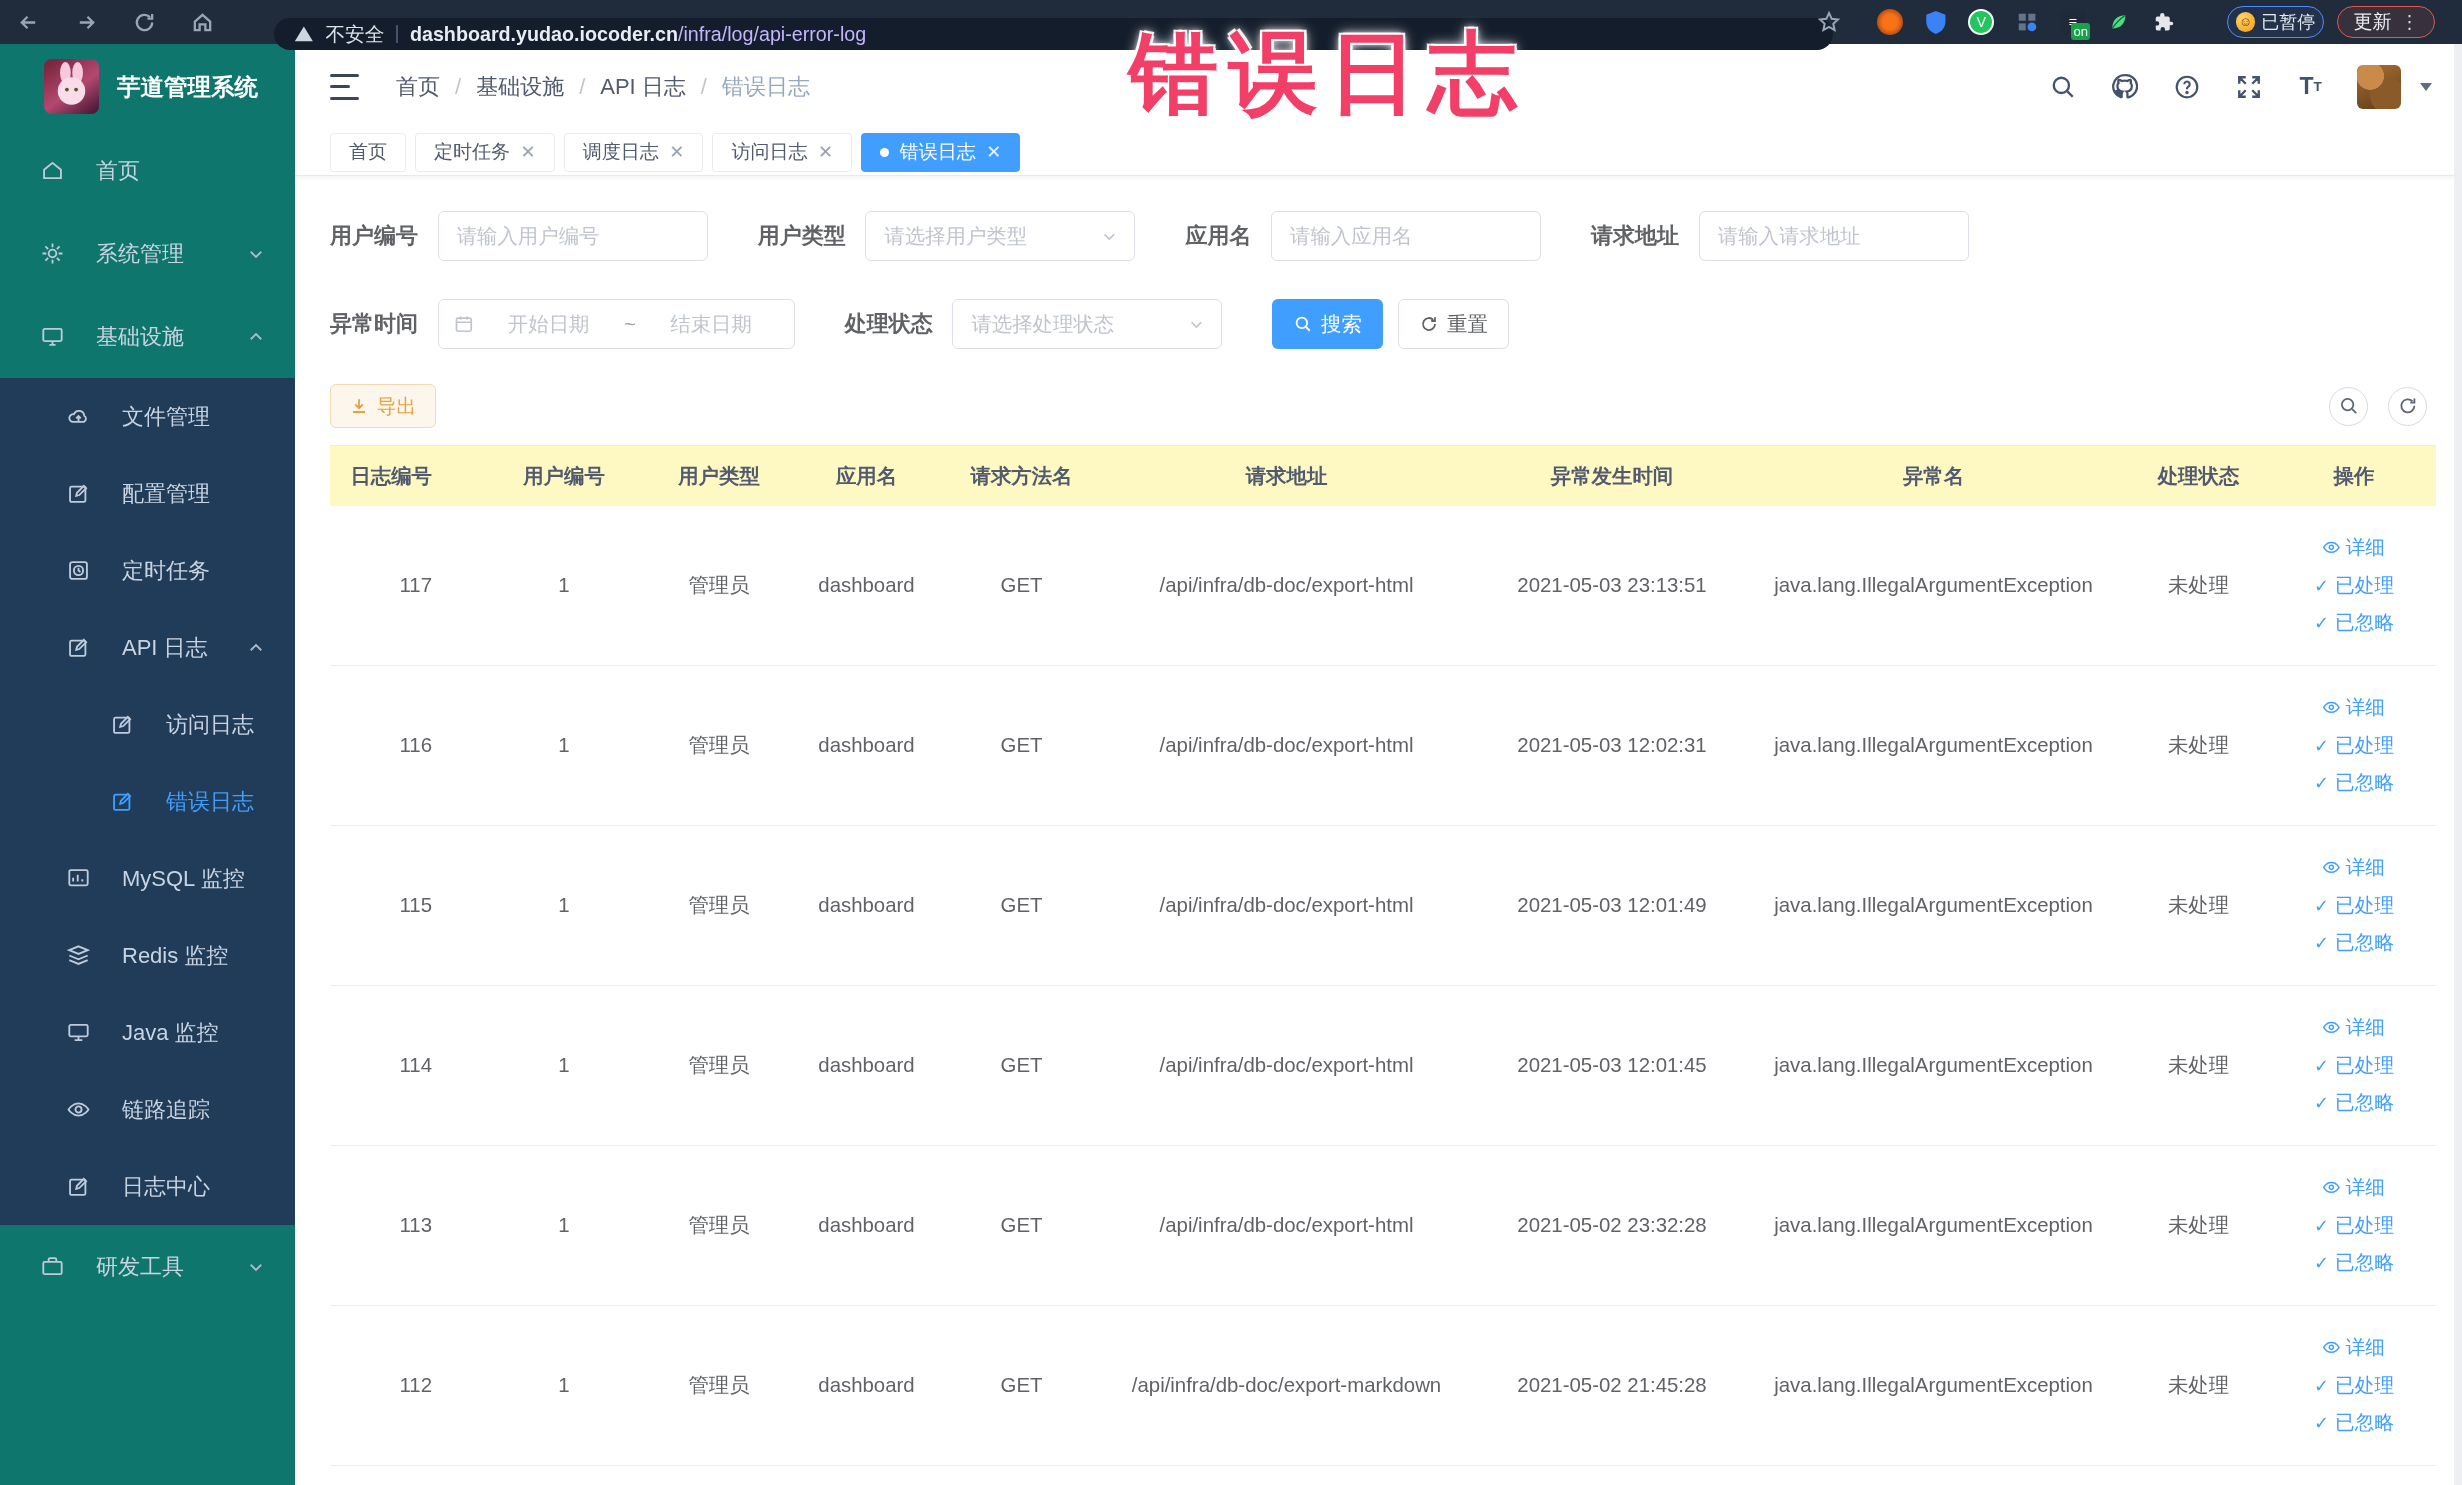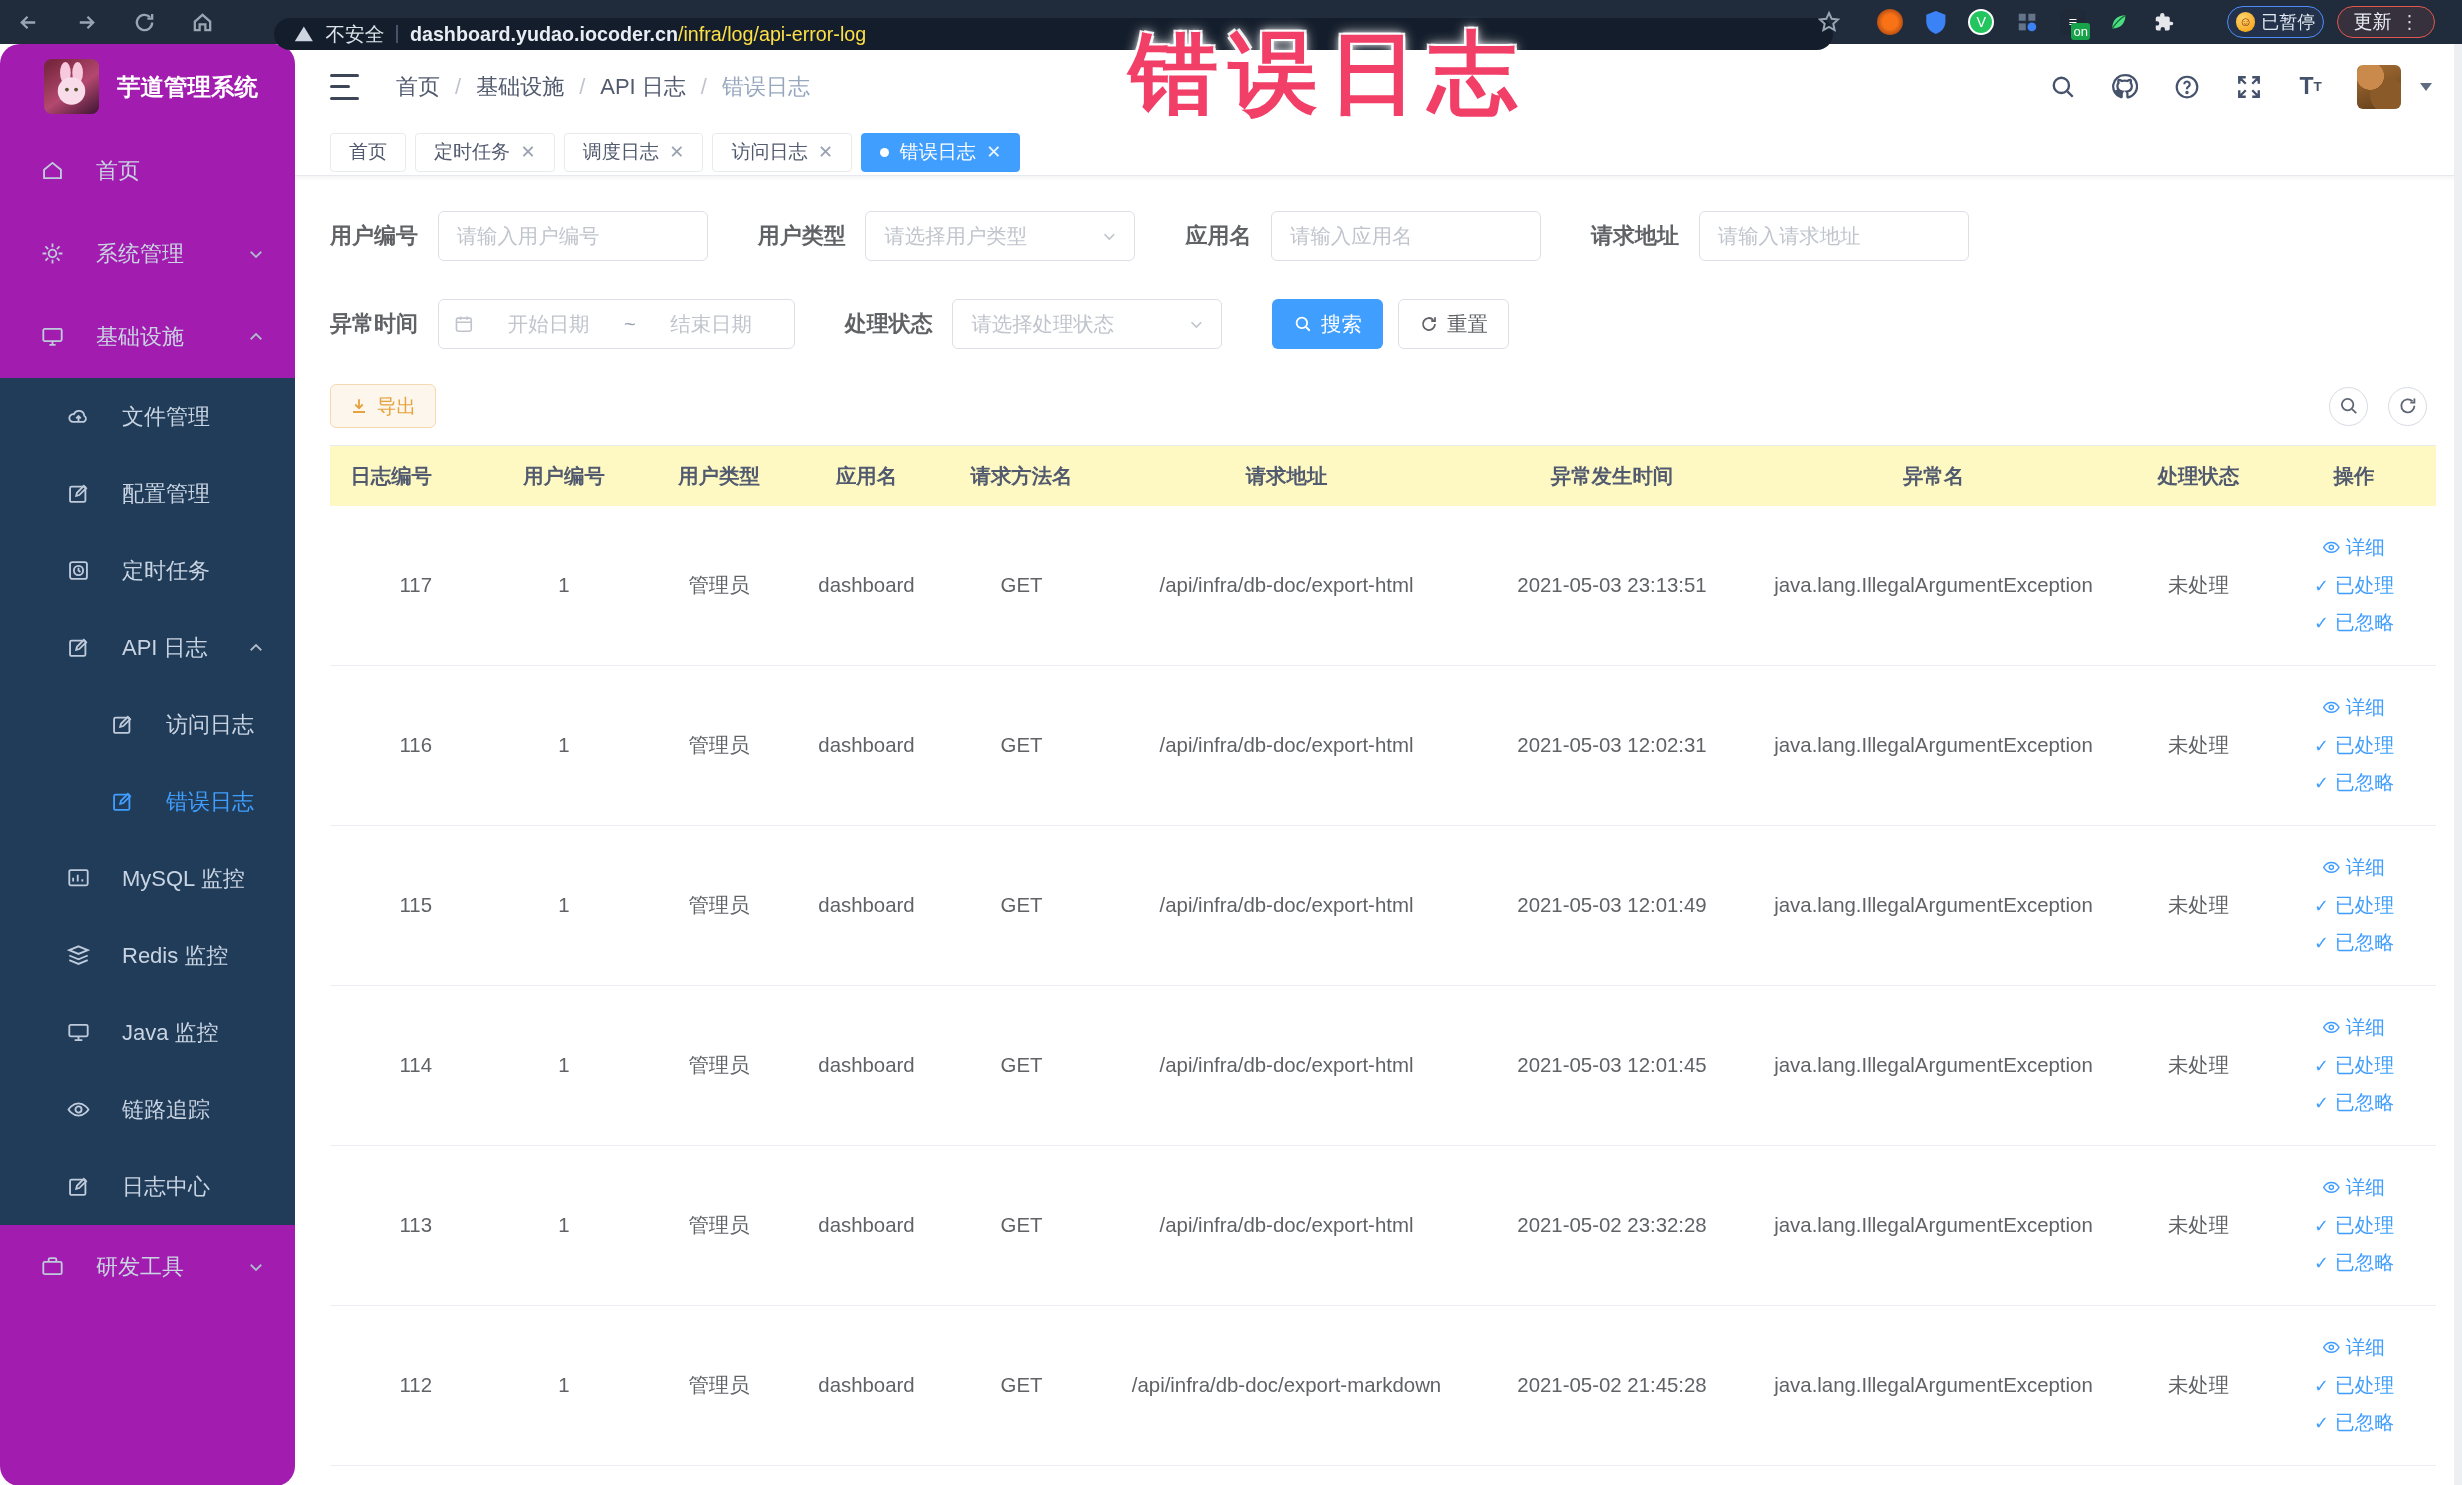--- a/index.html
+++ b/index.html
@@ -9,31 +9,31 @@
 
   
   .browser-bar { position:absolute; top:0; left:0; width:2462px; height:44px; background:#202b3c; z-index:40; }
   .nav-icons { position:absolute; left:16.7px; top:0; height:44px; display:flex; align-items:center; gap:34px; }
   .nav-btn { width:24px; height:24px; color:#9aa5b4; display:flex; align-items:center; justify-content:center; }
   .url-pill { position:absolute; left:274px; top:18px; width:1559px; height:32px; background:#141d2b; border-radius:16px; display:flex; align-items:center; padding:0 19.7px; gap:12px; }
   .warn-icon { color:#cdd5e0; }
   .security-label { color:#dbe2ea; font-size:19.7px; }
   .url-sep { width:1.5px; height:18px; background:#46536a; }
   .url-text { font-size:19.7px; color:#e8edf4; font-weight:bold; }
-  .url-text .path { color:#fde047; font-weight:normal; }
+  .url-text .path { color:#c4b5fd; font-weight:normal; }
   .star-btn { position:absolute; left:1817px; top:9.8px; color:#9aa5b4; }
   .ext-icons { position:absolute; left:1877px; top:0; height:44px; display:flex; align-items:center; gap:19.7px; }
   .ext { width:26px; height:26px; border-radius:6px; display:flex; align-items:center; justify-content:center; font-size:14.4px; color:#fff; position:relative; }
   .paused-chip { position:absolute; left:2227px; top:6px; height:32px; width:97px; border:1.5px solid #4d8df8; border-radius:16px; display:flex; align-items:center; justify-content:center; gap:6px; color:#e3e9f1; font-size:18px; background:rgba(77,141,248,.08); }
   .face { width:19.7px; height:19.7px; border-radius:50%; background:radial-gradient(circle at 35% 30%,#ffd36b,#f59e0b); color:#7c2d12; font-size:13px; line-height:19.7px; text-align:center; }
   .update-chip { position:absolute; left:2337px; top:6px; height:32px; width:98px; border:1.5px solid #e2574c; border-radius:16px; display:flex; align-items:center; justify-content:center; gap:9px; color:#e9edf3; font-size:19px; background:rgba(226,87,76,.12); }
   .kebab { color:#d7dde6; font-size:18px; letter-spacing:0; line-height:9px; }
 
   
-  .sidebar { position:absolute; top:44px; left:0; width:295px; height:1442px; background:#a21caf; color:#c9d4e3; z-index:5;border-radius:20px; }
+  .sidebar { position:absolute; top:44px; left:0; width:295px; height:1442px; background:#0f766e; color:#c9d4e3; z-index:5; }
   .logo-row { height:85px; display:flex; align-items:center; padding-left:44px; gap:18px; }
   .logo-img { width:55px; height:55px; border-radius:7.6px; background:linear-gradient(145deg,#7a2840 10%,#b4486f 55%,#3b1430); position:relative; overflow:hidden; flex:0 0 auto; }
   .logo-title { color:#fff; font-size:23.5px; font-weight:bold; white-space:nowrap; }
   .menu-item { display:flex; align-items:center; padding-left:41px; gap:32px; font-size:22px; cursor:pointer; position:relative; }
   .mi-top { height:83px; }
   .mi-sub { height:77px; background:#203c58; padding-left:67px; }
   .mi-sub2 { padding-left:111px; }
   .mi-label { white-space:nowrap; }
   .mi-chevron { position:absolute; right:30px; color:#aebbcd; }
   .mi-active, .mi-active .micon { color:#409eff; }

